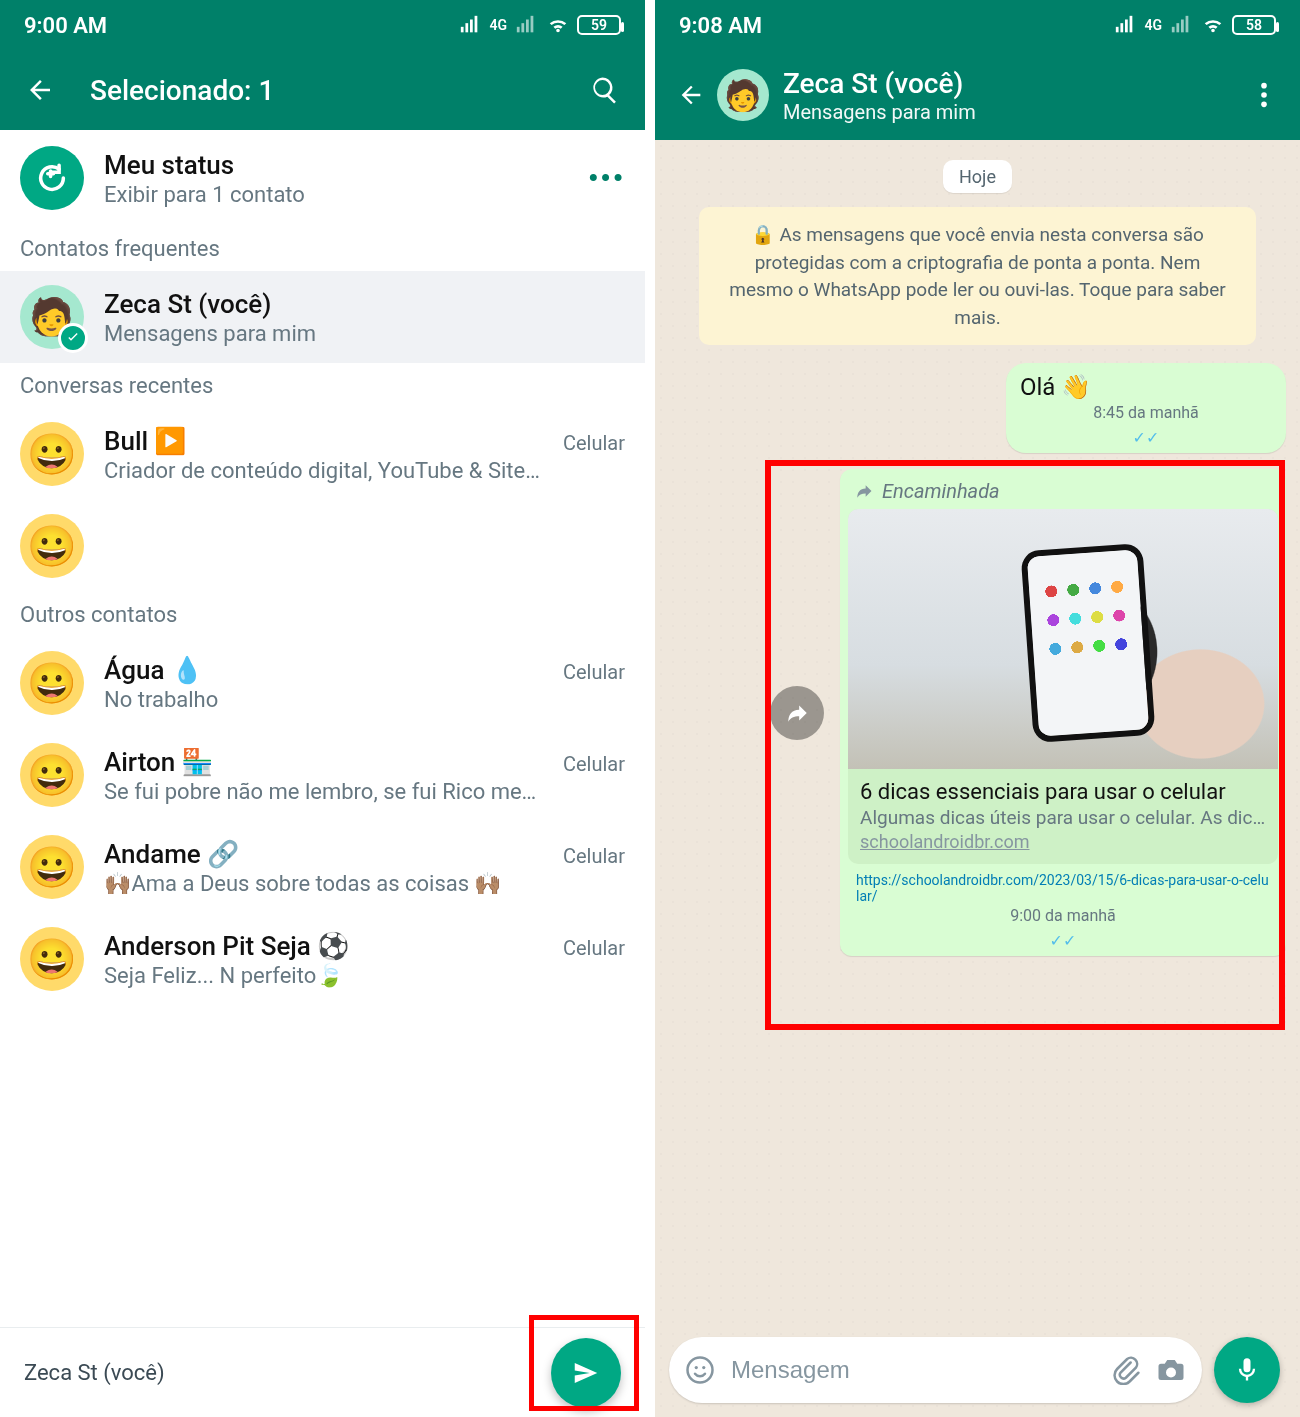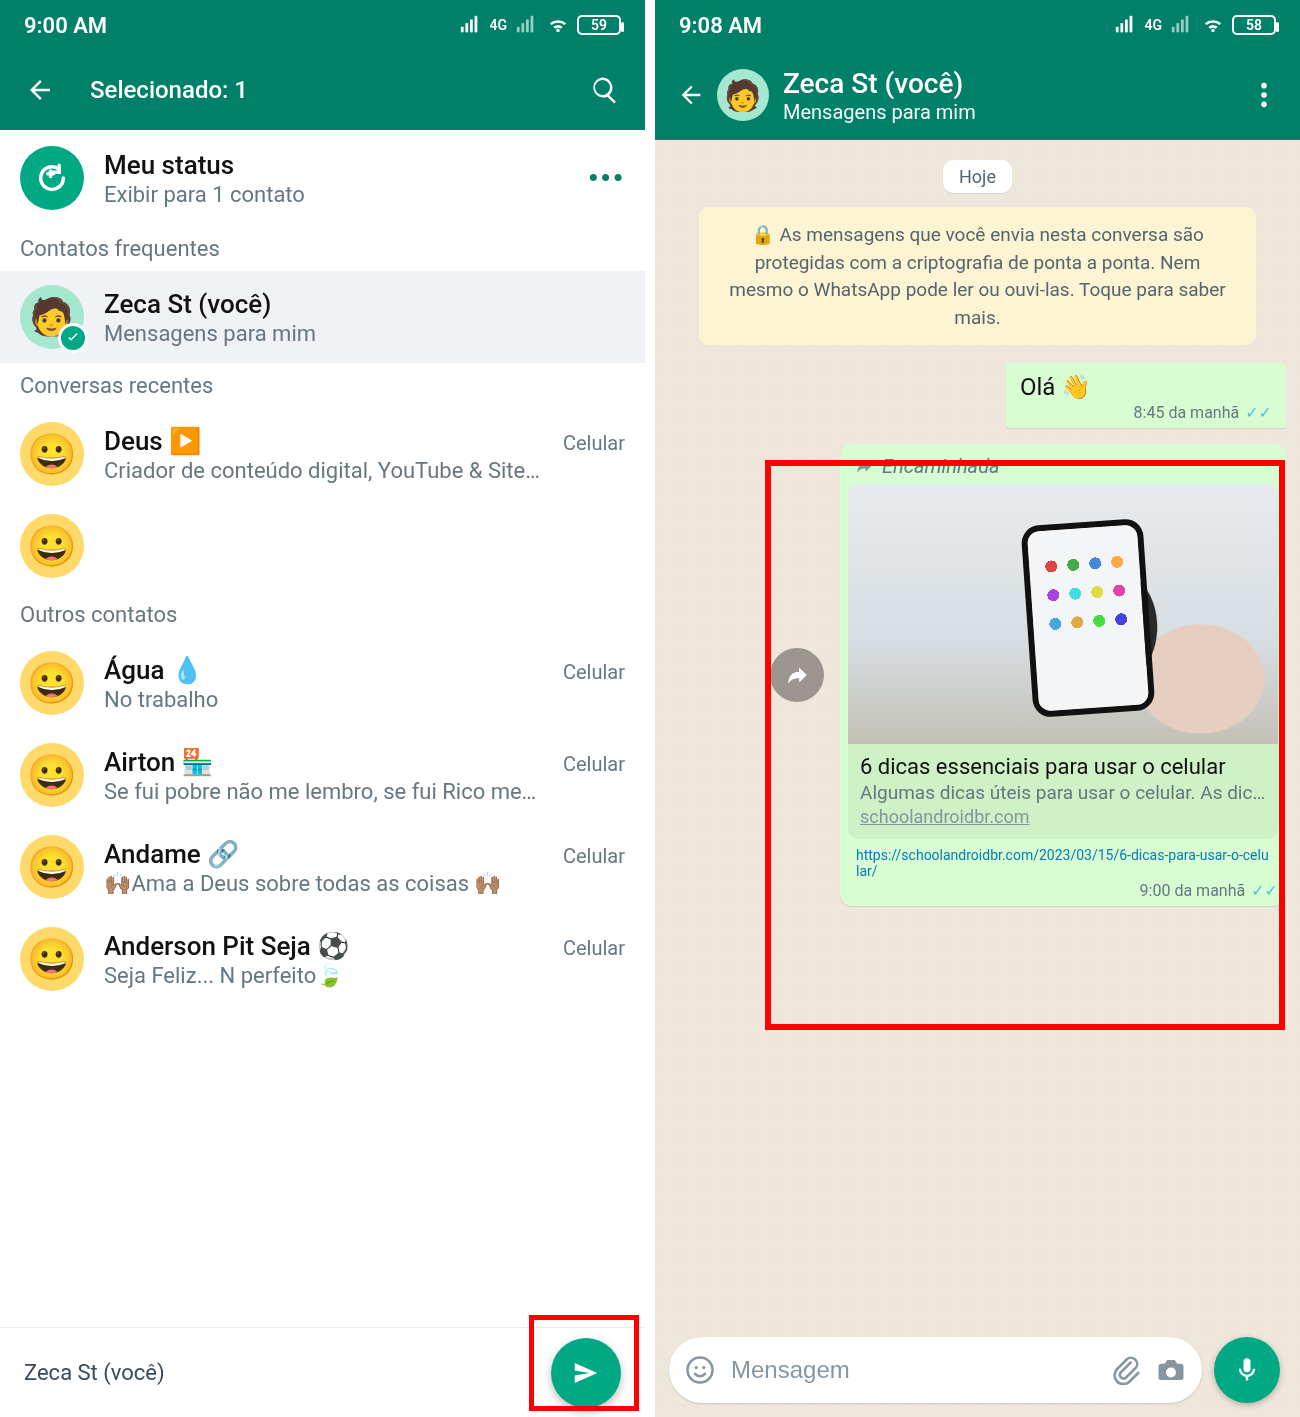--- a/index.html
+++ b/index.html
@@ -51,21 +51,21 @@
   
   .topbar {
     height: 80px;
     background: #008069;
     color: #fff;
     display: flex;
     align-items: center;
     padding: 0 20px;
   }
   .topbar .back { margin-right: 30px; }
-  .topbar h1 { font-size: 24px; font-weight: 500; flex: 1; }
+  .topbar h1 { font-size: 28px; font-weight: 500; flex: 1; }
   .icon-btn { width: 40px; height: 40px; display: flex; align-items: center; justify-content: center; }
 
   
   .my-status {
     display: flex; align-items: center; padding: 16px 20px;
   }
   .status-circle {
     width: 64px; height: 64px; border-radius: 50%;
     background: #00a884; display: flex; align-items: center; justify-content: center;
     margin-right: 20px;
@@ -141,27 +141,27 @@
     background: #fff; color: #54656f; font-size: 18px;
     padding: 6px 16px; border-radius: 10px; margin: 6px auto 14px;
     width: fit-content; box-shadow: 0 1px 1px rgba(0,0,0,.08);
   }
   .enc-notice {
     background: #fdf4d3; color: #54656f; font-size: 19px;
     border-radius: 10px; padding: 14px 24px; margin: 0 30px 18px;
     text-align: center; line-height: 1.45;
   }
   .msg-out {
-    background: #d9fdd3; border-radius: 4px; padding: 10px 14px 6px;
+    background: #d9fdd3; border-radius: 20px; padding: 10px 14px 6px;
     max-width: 480px; margin-left: auto; margin-bottom: 16px;
     box-shadow: 0 1px 1px rgba(0,0,0,.1); position: relative;
   }
   .msg-out .txt { font-size: 24px; color: #111; }
   .meta { display: flex; justify-content: flex-end; align-items: center; gap: 6px;
-          font-size: 16px; color: #667781; margin-top: 2px; }
+          font-size: 16px; color: #667781; margin-top: 2px; flex-direction: column; }
   .ticks { color: #53bdeb; }
 
   .fwd-wrapper { display: flex; align-items: center; gap: 16px; margin-left: auto; width: fit-content; }
   .fwd-btn {
     width: 54px; height: 54px; border-radius: 50%; background: rgba(0,0,0,.35);
     display: flex; align-items: center; justify-content: center; flex-shrink: 0;
   }
 
   .link-card { background: #d9fdd3; border-radius: 12px; padding: 8px 8px 6px;
                width: 446px; box-shadow: 0 1px 1px rgba(0,0,0,.1); }
@@ -307,21 +307,21 @@
       <div class="sub">Mensagens para mim</div>
     </div>
   </div>
 
   <div class="section-label">Conversas recentes</div>
 
   <div class="contact-row">
     <div class="avatar">😀</div>
     <div class="col">
       <div class="name-line">
-        <span class="nm">Deus ▶️</span>
+        <span class="nm">Bull ▶️</span>
         <span class="tag">Celular</span>
       </div>
       <div class="sub">Criador de conteúdo digital, YouTube &amp; Site…</div>
     </div>
   </div>
 
   <div class="contact-row">
     <div class="avatar">😀</div>
   </div>
 

